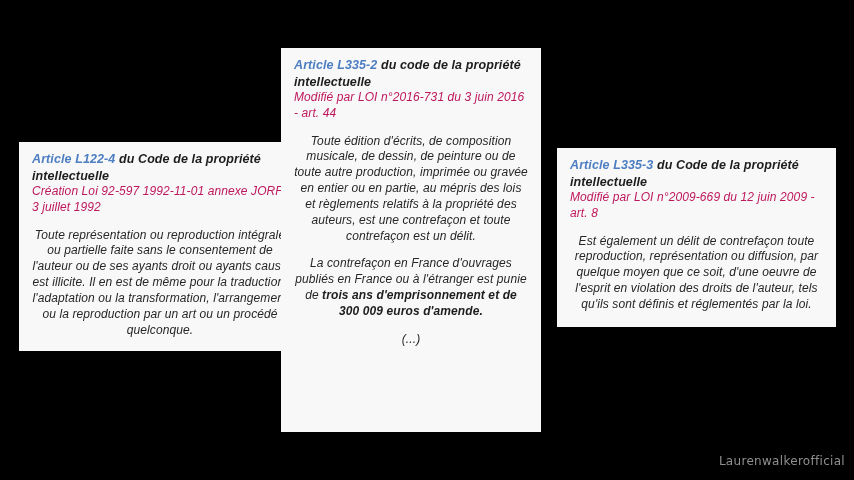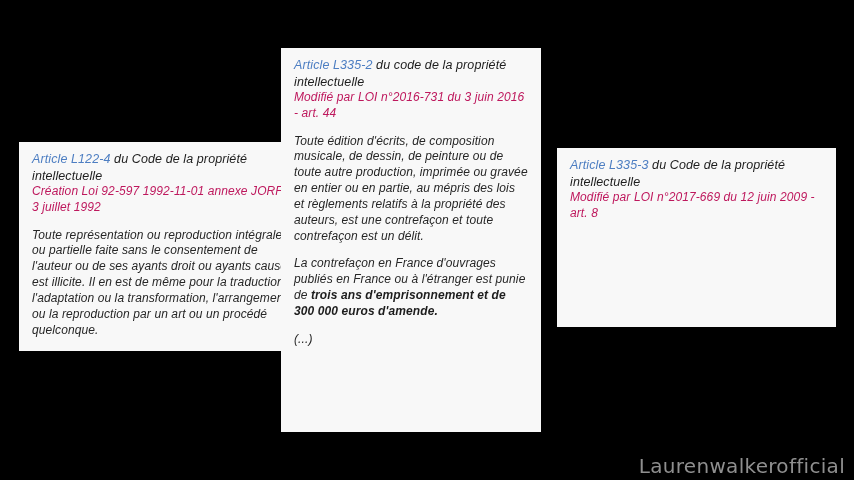--- a/index.html
+++ b/index.html
@@ -20,42 +20,42 @@
     line-height: 1.32;
     padding: 9px 13px 13px 13px;
     letter-spacing: 0.1px;
   }
   .card-1 { left: 19px;  top: 142px; width: 282px; min-height: 196px; }
   .card-2 { left: 281px; top: 48px;  width: 260px; min-height: 384px; }
   .card-3 { left: 557px; top: 148px; width: 279px; min-height: 179px; }
   .card h2 {
     margin: 0;
     font-size: 12.5px;
-    font-weight: 400;
+    font-weight: 700;
     line-height: 1.32;
     color: #1d1d1d;
   }
   .article-link {
     color: #4d7ec2;
     cursor: pointer;
   }
   .subtitle {
     margin: 1px 0 0 0;
     color: #be185d;
     font-weight: 400;
   }
   .card p { margin: 0; }
-  .card p.gap { margin-top: 12px; }
+  .card p.gap { margin-top: 12px; text-align: center; }
   .bold-seg { font-weight: 700; color: #1d1d1d; }
   .watermark {
     position: absolute;
     right: 9px;
     top: 454px;
     color: #8f8f8f;
-    font-size: 20px;
+    font-size: 12px;
     font-style: normal;
     letter-spacing: 0.3px;
     font-family: "DejaVu Sans", sans-serif;
   }
 </style>
 </head>
 <body>
 
 <article class="card card-1">
   <h2>
@@ -64,24 +64,25 @@
   <p class="subtitle">Création Loi 92-597 1992-11-01 annexe JORF 3 juillet 1992</p>
   <p class="gap">Toute représentation ou reproduction intégrale ou partielle faite sans le consentement de l'auteur ou de ses ayants droit ou ayants cause est illicite. Il en est de même pour la traduction, l'adaptation ou la transformation, l'arrangement ou la reproduction par un art ou un procédé quelconque.</p>
 </article>
 
 <article class="card card-2">
   <h2>
     <span class="article-link">Article L335-2</span><span> du code de la propriété intellectuelle</span>
   </h2>
   <p class="subtitle">Modifié par LOI n°2016-731 du 3 juin 2016 - art. 44</p>
   <p class="gap">Toute édition d'écrits, de composition musicale, de dessin, de peinture ou de toute autre production, imprimée ou gravée en entier ou en partie, au mépris des lois et règlements relatifs à la propriété des auteurs, est une contrefaçon et toute contrefaçon est un délit.</p>
-  <p class="gap"><span>La contrefaçon en France d'ouvrages publiés en France ou à l'étranger est punie de </span><span class="bold-seg">trois ans d'emprisonnement et de 300 000 euros d'amende.</span></p>
+  <p class="gap"><span>La contrefaçon en France d'ouvrages publiés en France ou à l'étranger est punie de </span><span class="bold-seg">trois ans d'emprisonnement et de 300 009 euros d'amende.</span></p>
   <p class="gap">(...)</p>
 </article>
 
 <article class="card card-3">
   <h2>
     <span class="article-link">Article L335-3</span><span> du Code de la propriété intellectuelle</span>
   </h2>
-  <p class="subtitle">Modifié par LOI n°2017-669 du 12 juin 2009 - art. 8</p>
+  <p class="subtitle">Modifié par LOI n°2009-669 du 12 juin 2009 - art. 8</p>
+  <p class="gap">Est également un délit de contrefaçon toute reproduction, représentation ou diffusion, par quelque moyen que ce soit, d'une oeuvre de l'esprit en violation des droits de l'auteur, tels qu'ils sont définis et réglementés par la loi.</p>
 </article>
 
 <div class="watermark">Laurenwalkerofficial</div>
 
 </body></html>

